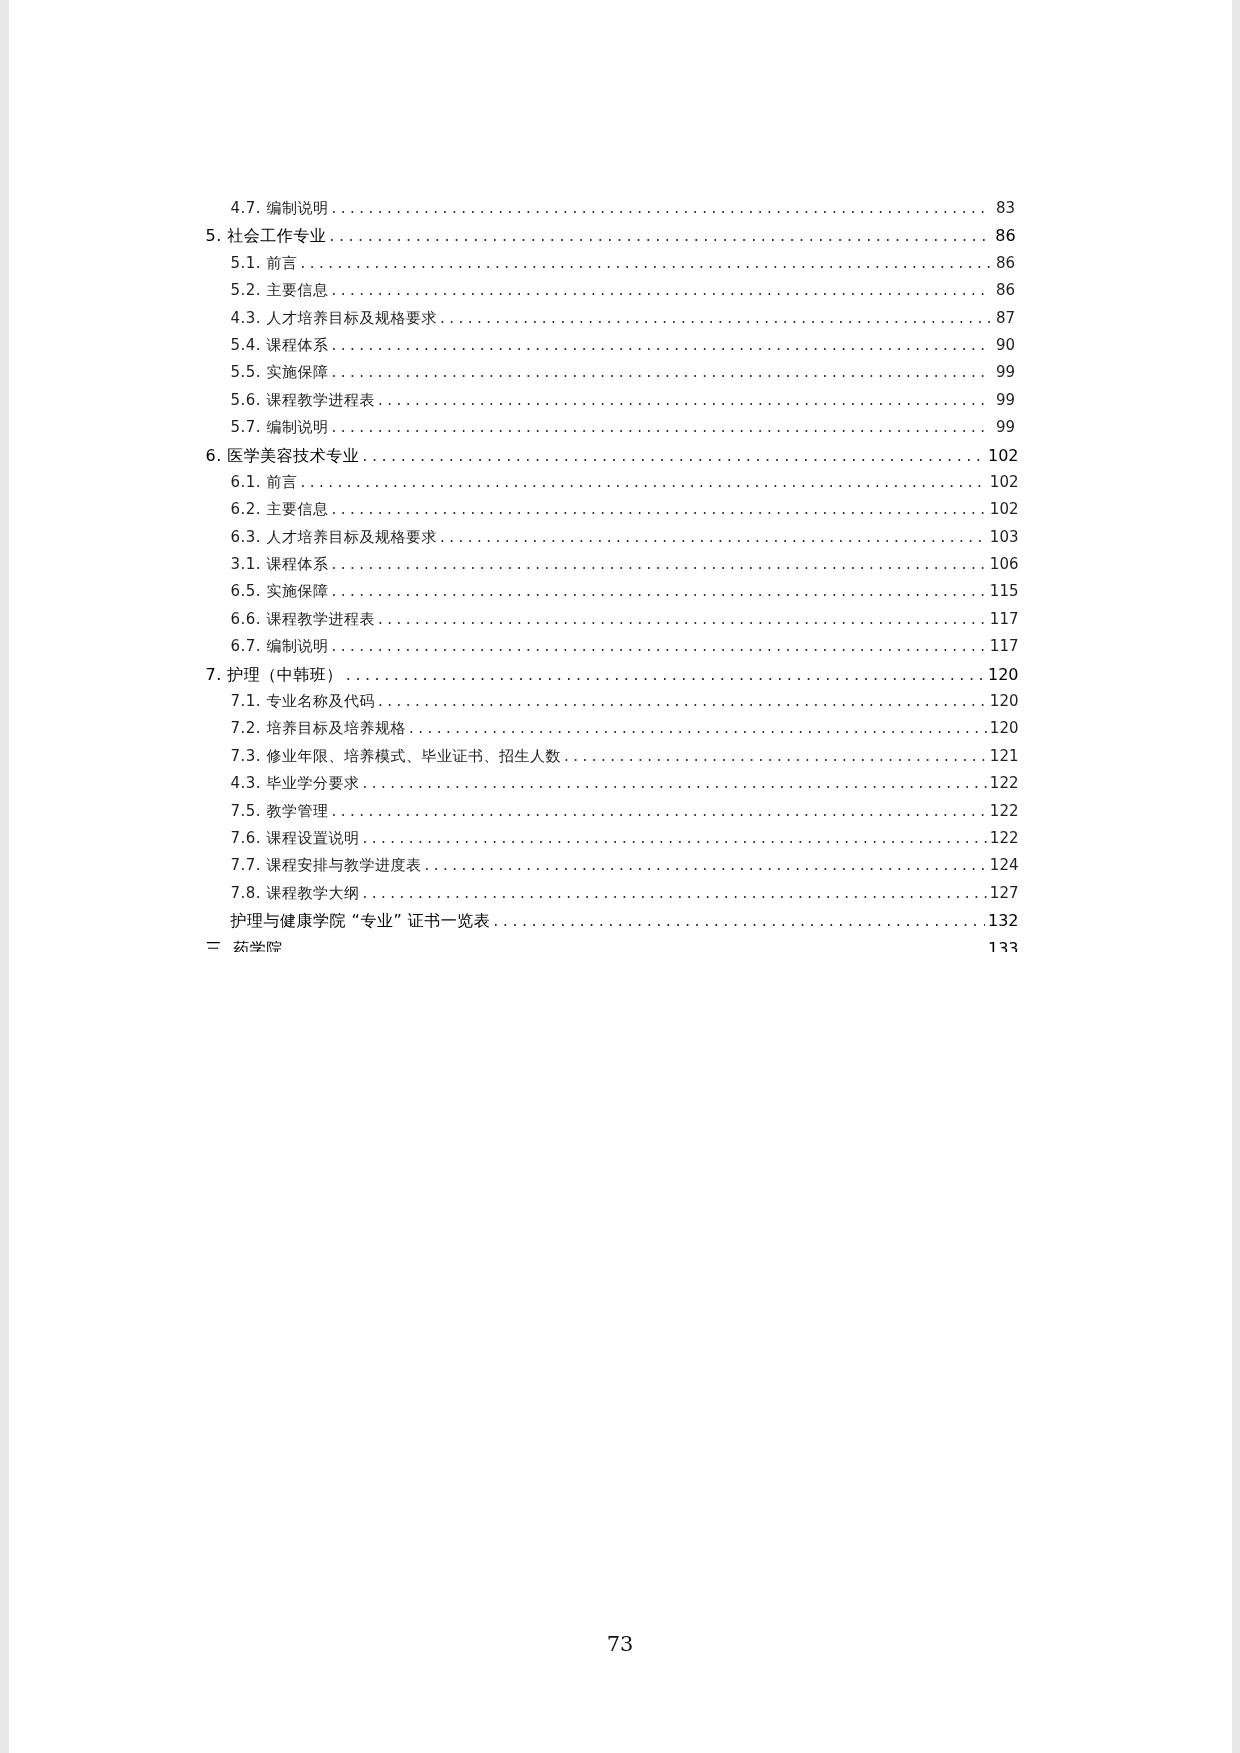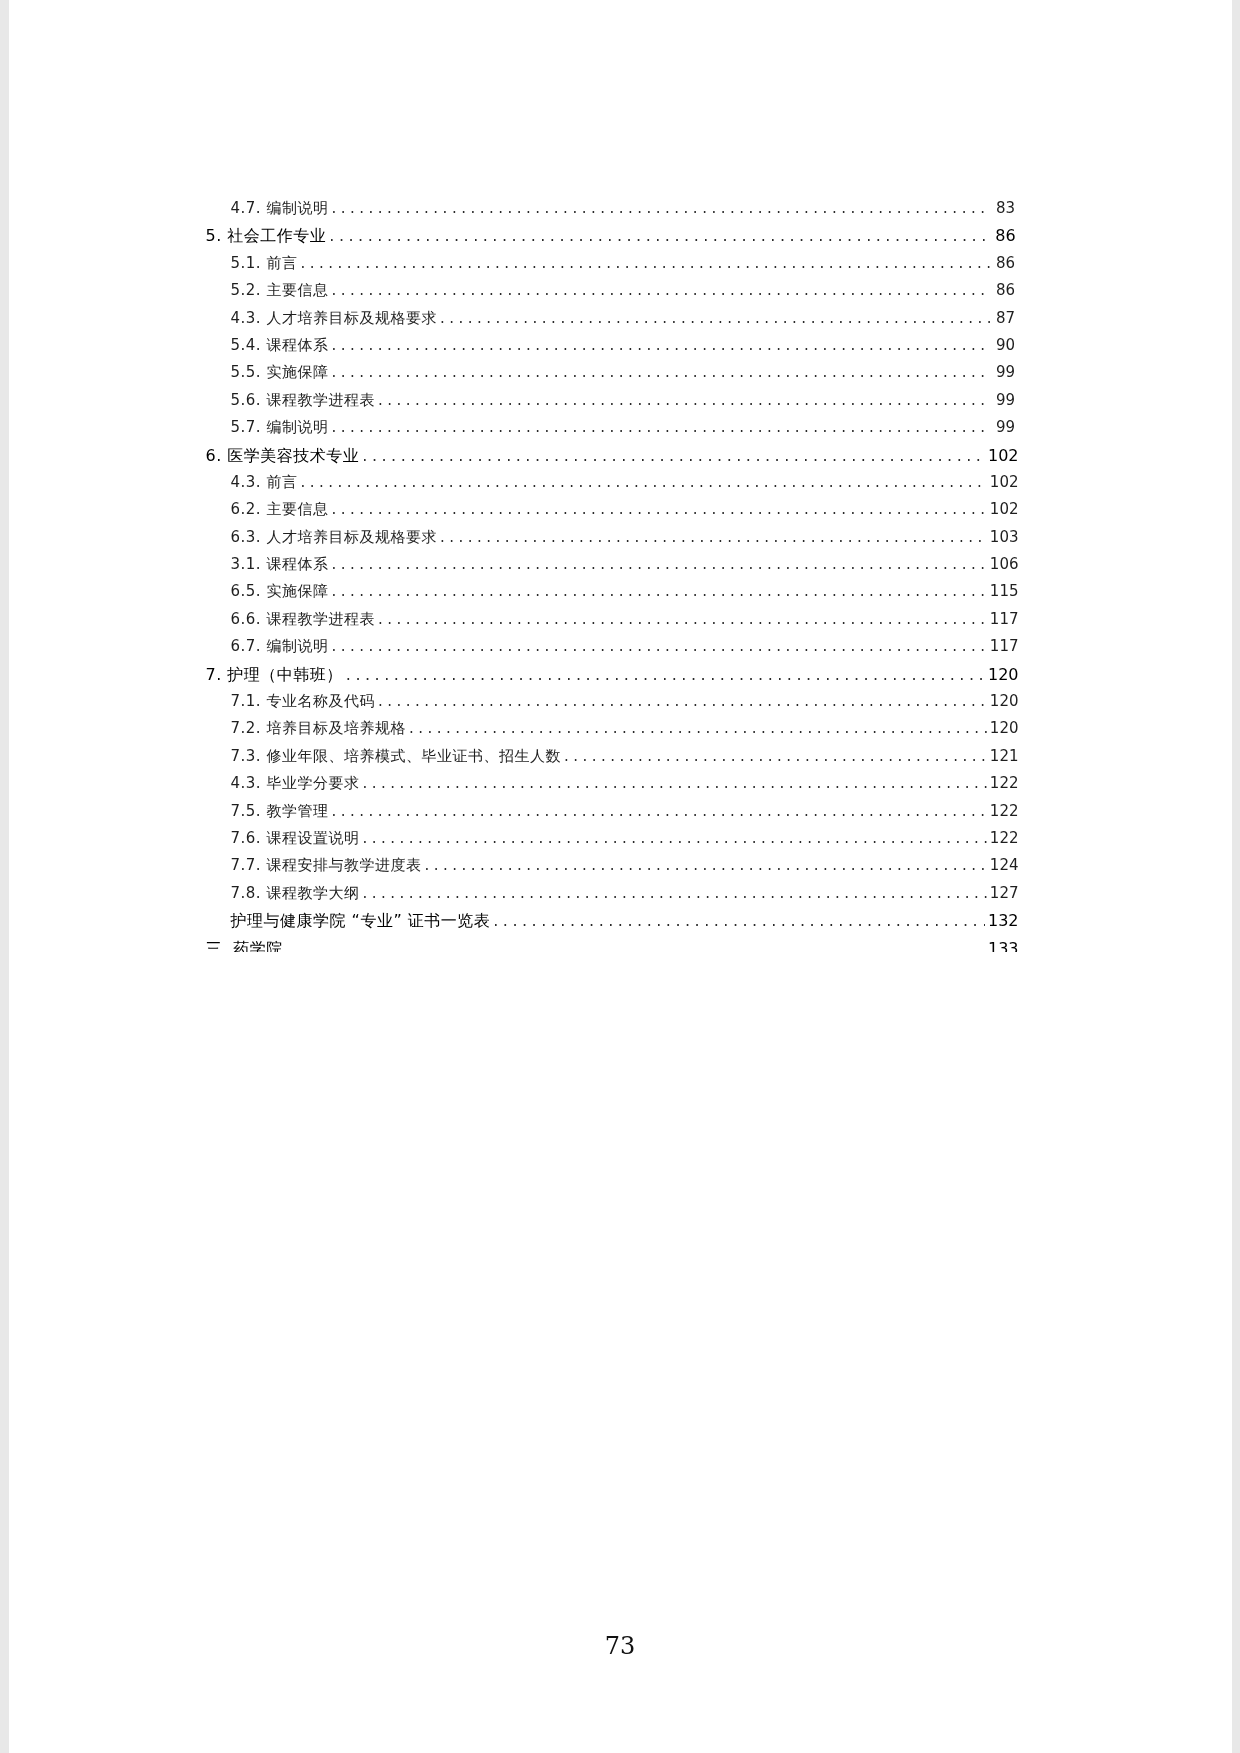--- a/index.html
+++ b/index.html
@@ -48,21 +48,21 @@
     overflow: hidden;
   }
   .clip-wrap .toc-row { align-items: flex-start; }
   .footer {
     position: absolute;
     left: 0;
     right: 0;
     top: 1632px;
     text-align: center;
     font-family: "DejaVu Serif", serif;
-    font-size: 24px;
+    font-size: 21px;
     color: #111;
   }
 </style>
 </head>
 <body>
 
 <div class="page">
 
   <div class="toc" id="toc">
     <div class="toc-row level2">
@@ -119,21 +119,21 @@
       <span class="toc-page">99</span>
     </div>
 
     <div class="toc-row level1 bold">
       <span class="toc-label">6. 医学美容技术专业</span>
       <span class="dots">............................................................................................................................................................................................................................</span>
       <span class="toc-page">102</span>
     </div>
 
     <div class="toc-row level2">
-      <span class="toc-label">4.3. 前言</span>
+      <span class="toc-label">6.1. 前言</span>
       <span class="dots">............................................................................................................................................................................................................................</span>
       <span class="toc-page">102</span>
     </div>
 
     <div class="toc-row level2">
       <span class="toc-label">6.2. 主要信息</span>
       <span class="dots">............................................................................................................................................................................................................................</span>
       <span class="toc-page">102</span>
     </div>
 

